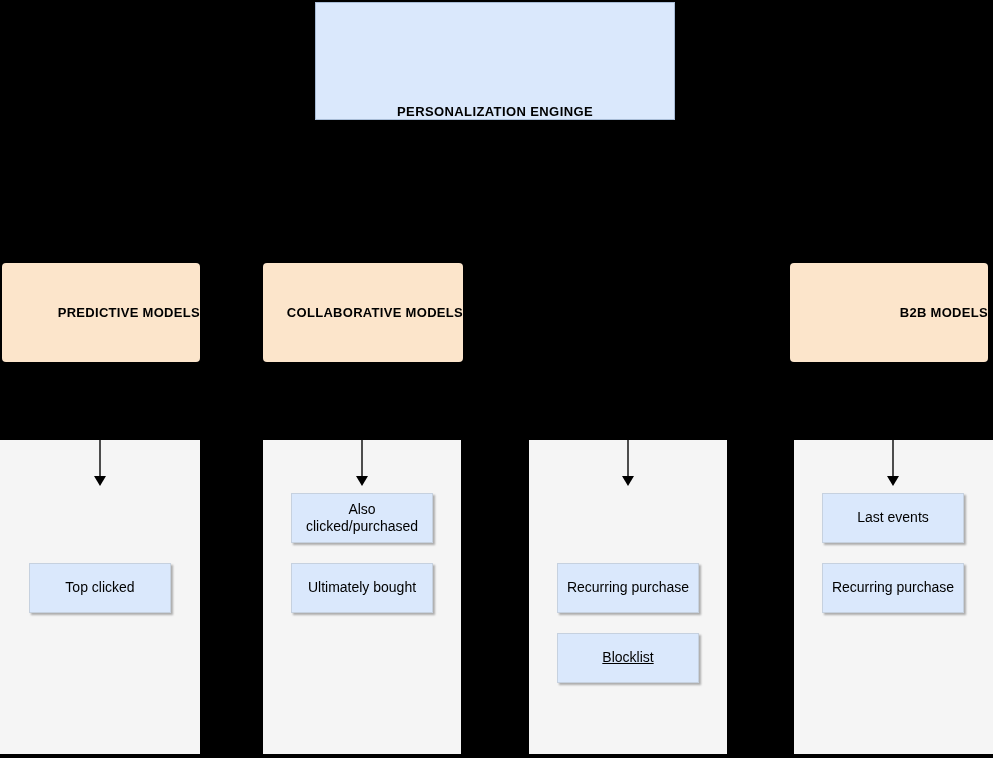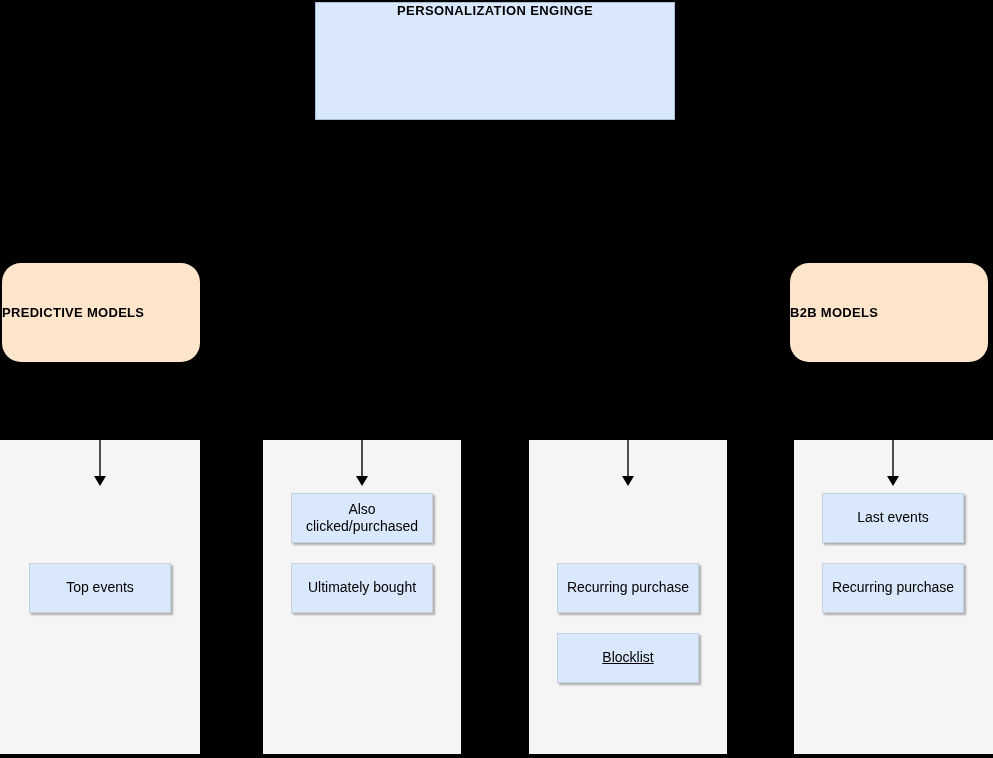--- a/index.html
+++ b/index.html
@@ -17,33 +17,33 @@
   .b1 { --px: 263px; --pw: 198px; --hx: 263px; --hw: 200px; --cx: 362px; }
   .b2 { --px: 529px; --pw: 198px; --hx: 527px; --hw: 200px; --cx: 628px; }
   .b3 { --px: 794px; --pw: 199px; --hx: 790px; --hw: 198px; --cx: 893px; }
 
   .title-box {
     position: absolute;
     left: 315px; top: 2px; width: 360px; height: 118px;
     background: var(--blue-fill, #DAE8FC);
     border: 1px solid var(--blue-border-strong, #A8BCD6);
     box-sizing: border-box;
-    display: flex; align-items: flex-start; justify-content: center;
+    display: flex; align-items: flex-end; justify-content: center;
     text-align: center;
     font-weight: bold; font-size: 13px; letter-spacing: 0.4px;
     color: #000;
   }
 
   .header-box {
     position: absolute;
     left: var(--hx); width: var(--hw);
     top: 263px; height: 99px;
     background: var(--orange-fill, #FCE5CB);
-    border-radius: 19px;
-    display: flex; align-items: center; justify-content: flex-start;
+    border-radius: 4px;
+    display: flex; align-items: center; justify-content: flex-end;
     text-align: center;
     font-weight: bold; font-size: 13px; letter-spacing: 0.3px;
     color: #000;
   }
 
   .panel {
     position: absolute;
     left: var(--px); width: var(--pw);
     top: 440px; height: 314px;
     background: var(--panel-fill, #F5F5F5);
@@ -92,24 +92,27 @@
     <span>PERSONALIZATION ENGINGE</span>
   </div>
 
   <div class="panel b0"></div>
   <div class="header-box b0">
     <span>PREDICTIVE MODELS</span>
   </div>
   <div class="arrow-line b0"></div>
   <div class="arrow-head b0"></div>
   <div class="child-box b0 r1">
-    <span>Top events</span>
+    <span>Top clicked</span>
   </div>
 
   <div class="panel b1"></div>
+  <div class="header-box b1">
+    <span>COLLABORATIVE MODELS</span>
+  </div>
   <div class="arrow-line b1"></div>
   <div class="arrow-head b1"></div>
   <div class="child-box b1 r0">
     <span>Also
 clicked/purchased</span>
   </div>
   <div class="child-box b1 r1">
     <span>Ultimately bought</span>
   </div>
 

